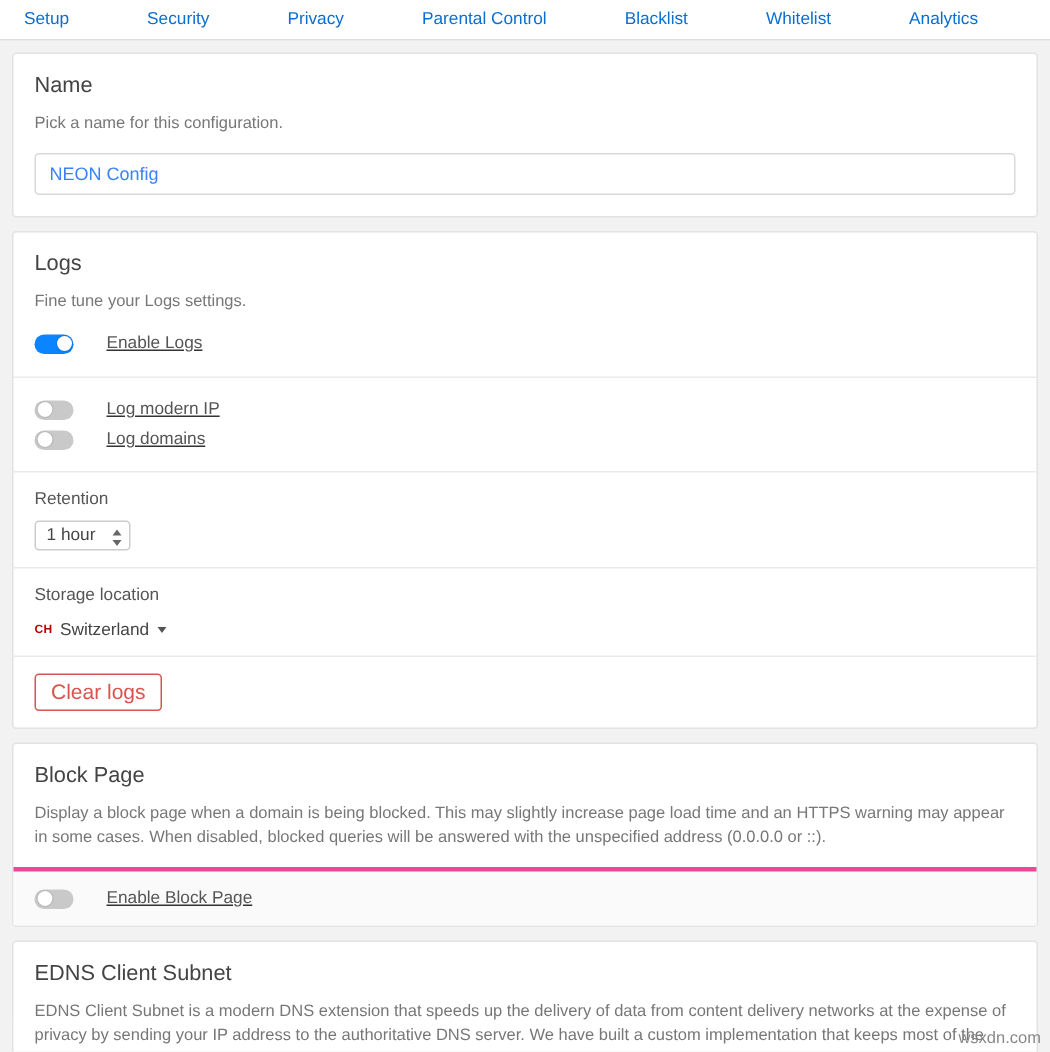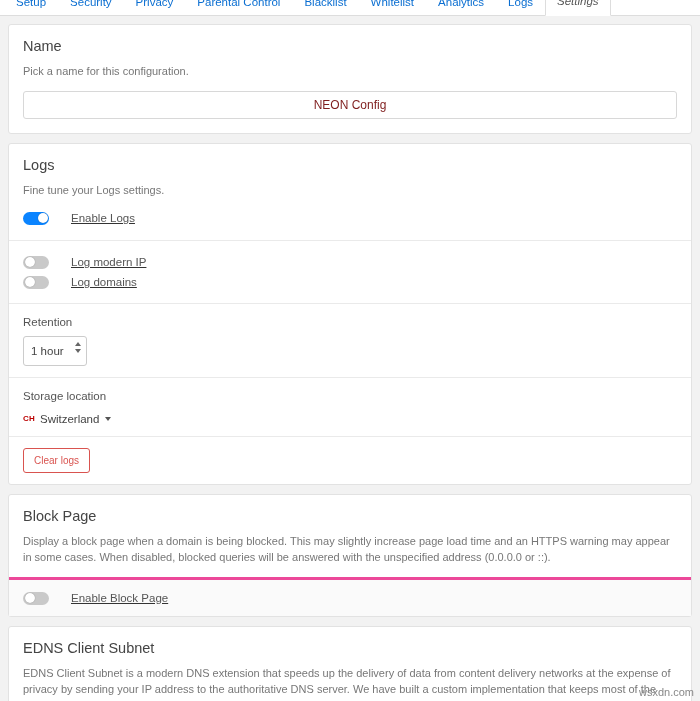--- a/index.html
+++ b/index.html
@@ -9,26 +9,27 @@
     background: #f2f2f2;
     font-family: "Liberation Sans", sans-serif;
     font-size: 12px;
     color: #333;
     overflow: hidden;
   }
 
   
   .tabbar {
     position: relative;
-    height: 16px;
+    height: 27px;
     background: #fff;
     border-bottom: 1px solid #ddd;
     display: flex;
     align-items: flex-end;
     padding-left: 4px;
+    gap: 28px;
   }
   .tab {
     font-size: 11.5px;
     color: #0a6ed1;
     padding: 6px 11px 7px 11px;
     line-height: 14px;
     cursor: pointer;
     white-space: nowrap;
     border: 1px solid transparent;
     border-bottom: none;
@@ -76,25 +77,24 @@
   }
 
   
   .text-input {
     width: 100%;
     height: 28px;
     border: 1px solid #d8d8d8;
     border-radius: 3px;
     padding: 0 9px;
     font-size: 12px;
-    color: #7f1d1d;
+    color: #3b82f6;
     font-family: "Liberation Sans", sans-serif;
     background: #fff;
     outline: none;
-    text-align: center;
   }
 
   
   .row {
     display: flex;
     align-items: center;
     gap: 22px;
     padding: 3px 0;
     text-decoration: underline;
   }
@@ -139,21 +139,21 @@
   }
   select.native {
     -webkit-appearance: none;
     appearance: none;
     border: 1px solid #ccc;
     border-radius: 3px;
     background: #fff;
     font-family: "Liberation Sans", sans-serif;
     font-size: 11.5px;
     color: #444;
-    height: 30px;
+    height: 20px;
     padding: 0 22px 0 7px;
     outline: none;
   }
   .spinner {
     position: absolute;
     right: 5px;
     top: 3px;
     width: 9px;
     height: 16px;
     pointer-events: none;
@@ -197,21 +197,21 @@
     border-top: 4px solid #555;
     display: inline-block;
     margin-left: 1px;
   }
 
   
   .btn-danger {
     background: #fff;
     border: 1px solid #d9534f;
     color: #d9534f;
-    font-size: 10px;
+    font-size: 14px;
     font-family: "Liberation Sans", sans-serif;
     border-radius: 3px;
     padding: 5px 10px;
     cursor: pointer;
     line-height: 13px;
     text-align: center;
   }
 
   .section-block {
     padding: 11px 14px;

